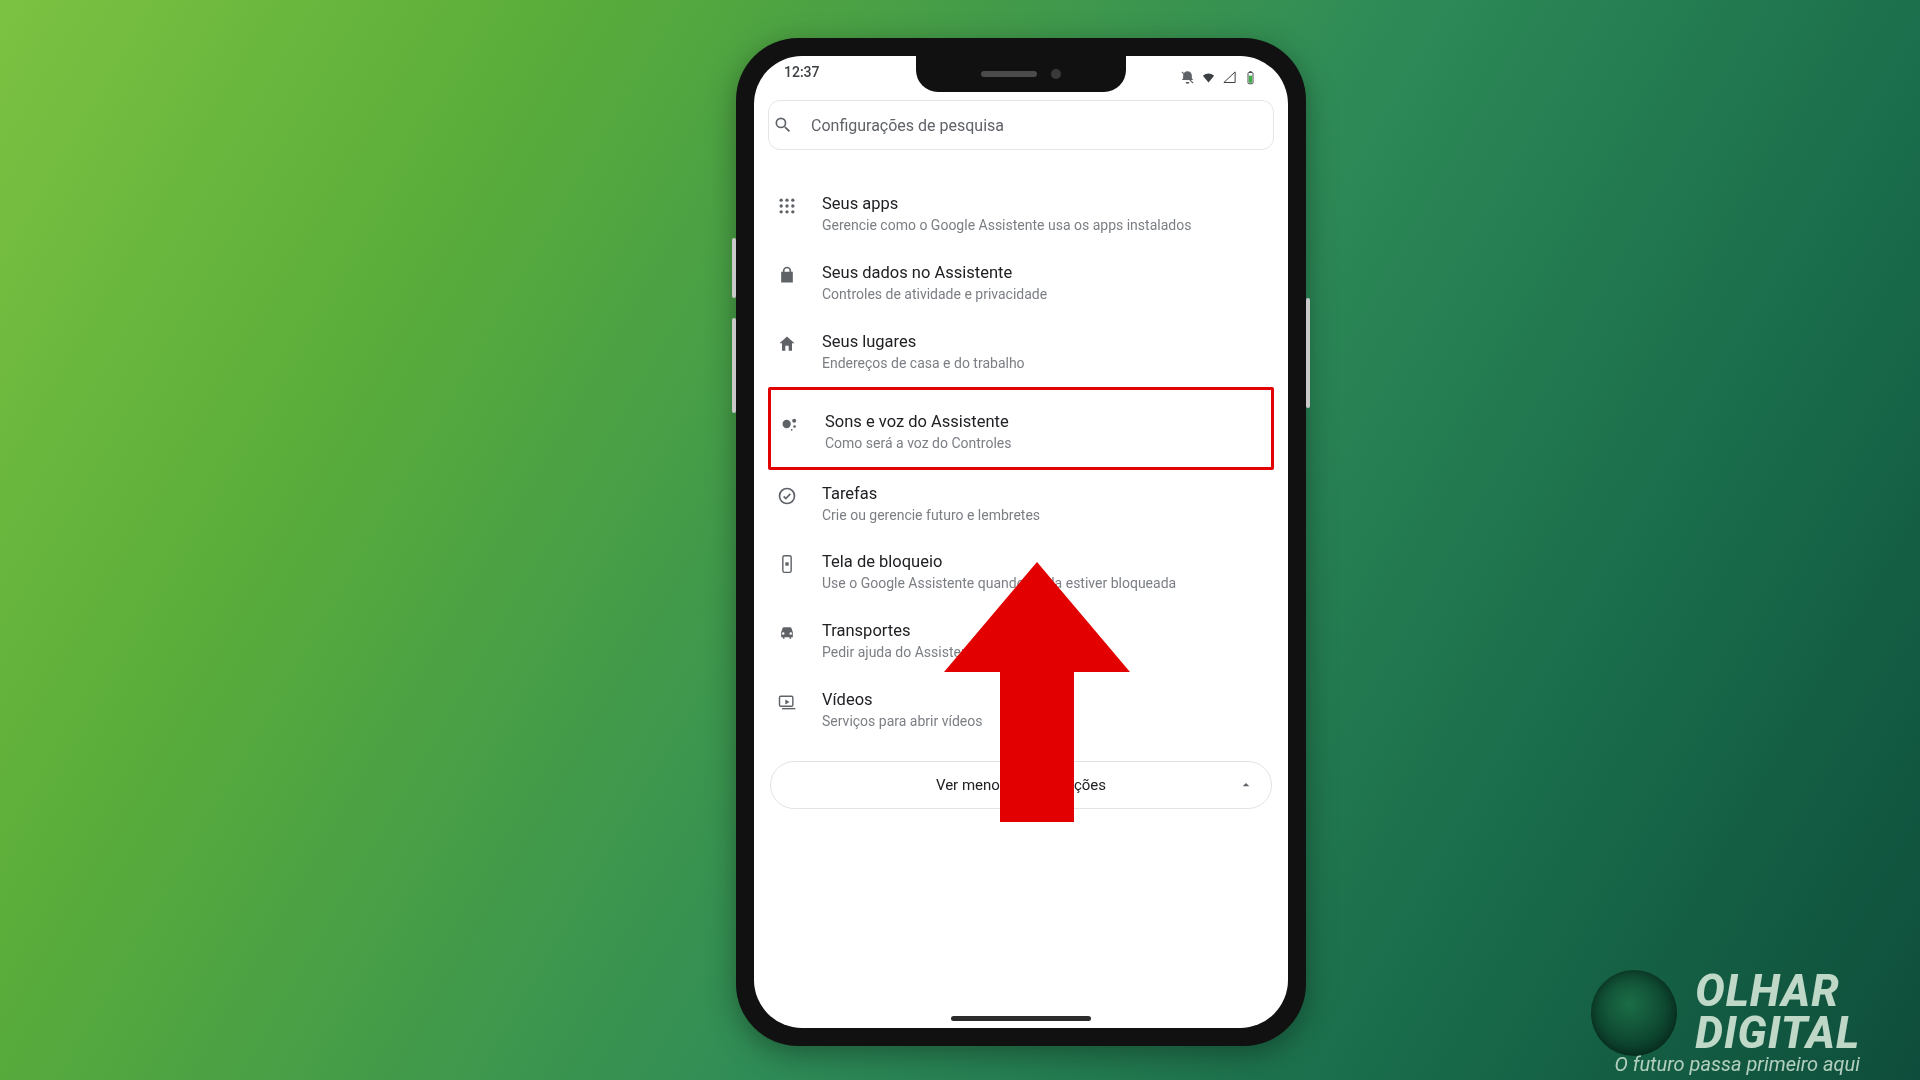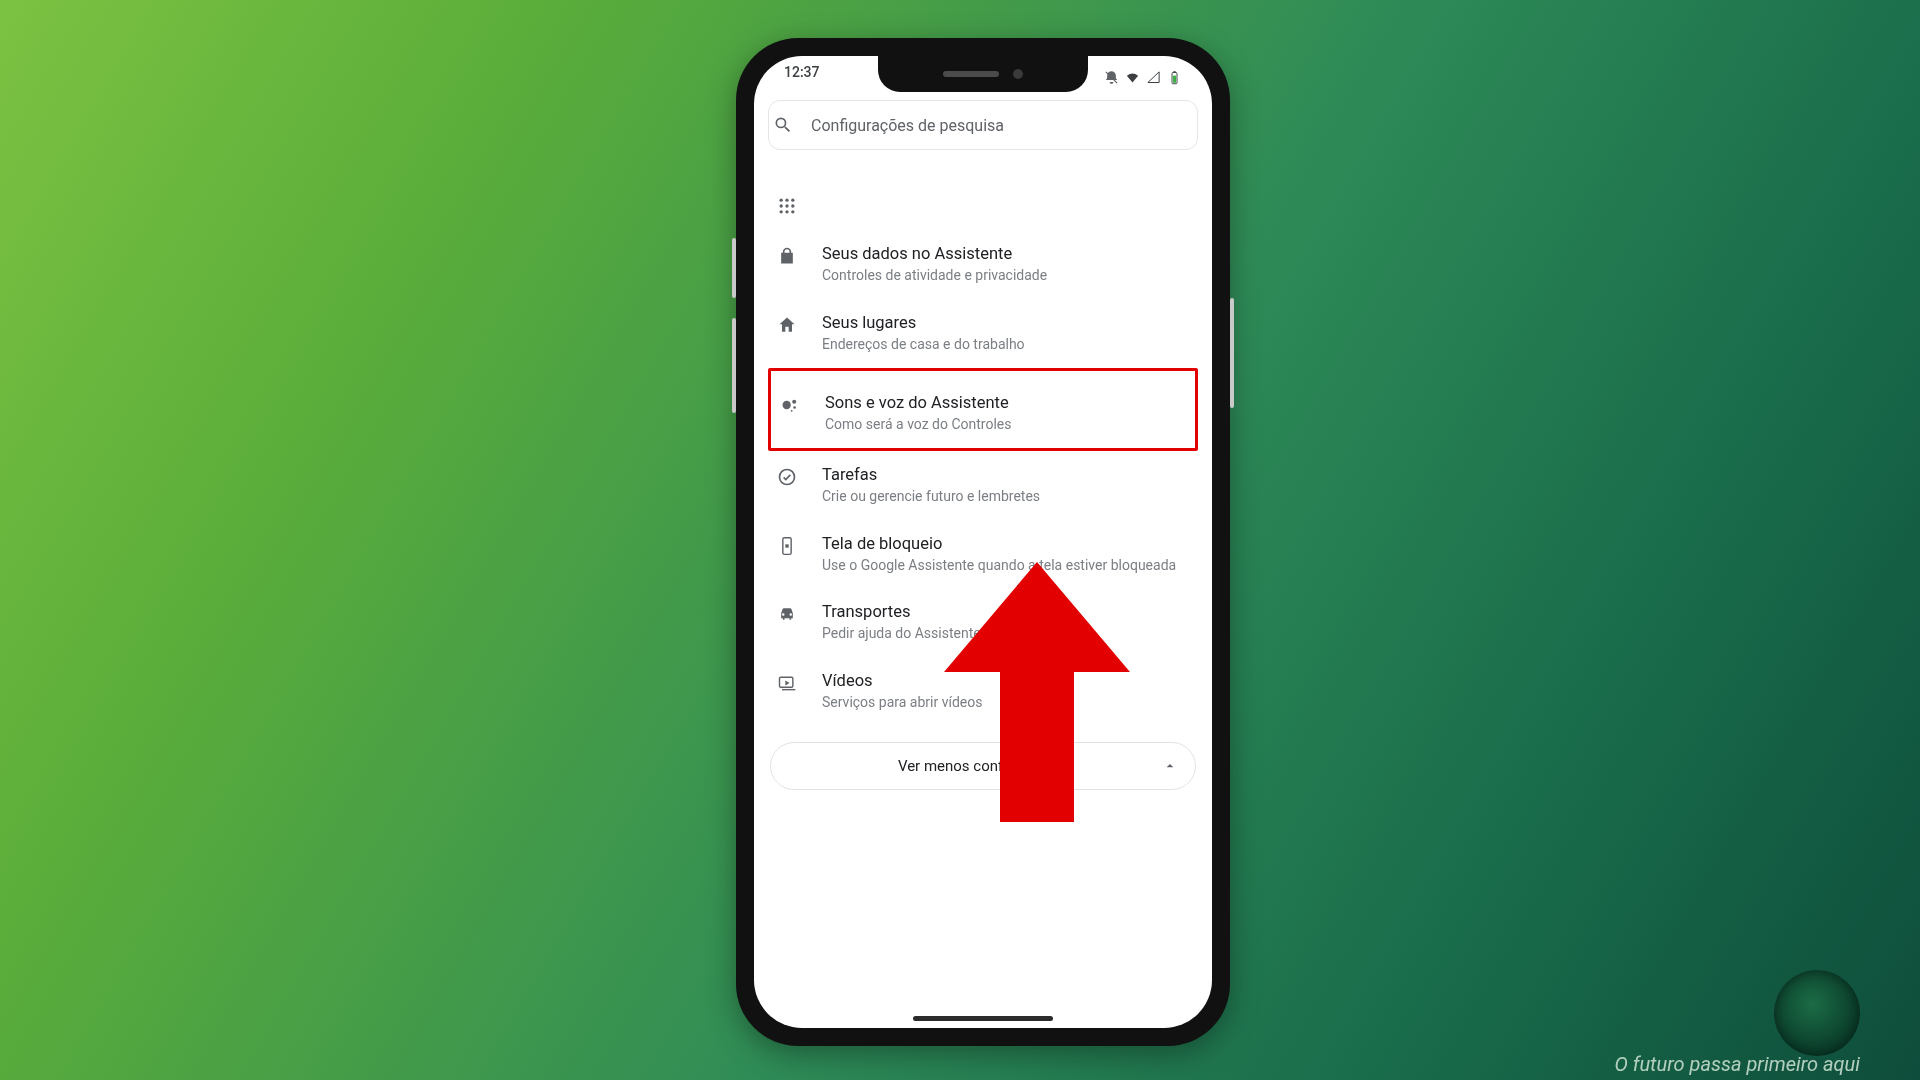--- a/index.html
+++ b/index.html
@@ -7,21 +7,21 @@
 
 .stage {
   width: 1920px; height: 1080px;
   background: linear-gradient(120deg, #7cc242 0%, #5aad3a 22%, #2e8b57 55%, #186a4a 80%, #0e4d3b 100%);
   position: relative;
 }
 
 .phone {
   position: absolute;
   left: 736px; top: 38px;
-  width: 494px; height: 1008px;
+  width: 570px; height: 1008px;
   background: #111;
   border-radius: 62px;
   padding: 18px;
   box-shadow: 0 8px 30px rgba(0,0,0,.35);
 }
 .side-btn { position: absolute; background: #c9c9c9; border-radius: 2px; }
 .side-left { left: -4px; top: 200px; width: 4px; height: 60px; }
 .side-left2 { left: -4px; top: 280px; width: 4px; height: 95px; }
 .side-right { right: -4px; top: 260px; width: 4px; height: 110px; }
 
@@ -171,20 +171,24 @@
                   <circle cx="12" cy="5" r="2"></circle>
                   <circle cx="19" cy="5" r="2"></circle>
                   <circle cx="5" cy="12" r="2"></circle>
                   <circle cx="12" cy="12" r="2"></circle>
                   <circle cx="19" cy="12" r="2"></circle>
                   <circle cx="5" cy="19" r="2"></circle>
                   <circle cx="12" cy="19" r="2"></circle>
                   <circle cx="19" cy="19" r="2"></circle>
                 </svg>
               </div>
+            <div class="textcell">
+              <div class="title">Seus apps</div>
+              <div class="subtitle">Gerencie como o Google Assistente usa os apps instalados</div>
+            </div>
           </div>
 
           <div class="row">
             <div class="iconcell">
                 <svg viewBox="0 0 24 24">
                   <path d="M17 8V7a5 5 0 0 0-10 0v1H5v13h14V8zm-8-1a3 3 0 0 1 6 0v1H9z"></path>
                 </svg>
               </div>
             <div class="textcell">
               <div class="title">Seus dados no Assistente</div>
@@ -286,16 +290,20 @@
   </div>
 
   <div class="red-arrow">
     <svg viewBox="0 0 186 280">
         <path fill="#e30000" d="M93 0 L186 110 L130 110 L130 260 L56 260 L56 110 L0 110 Z"></path>
       </svg>
   </div>
 
   <div class="brand">
     <div class="circle"></div>
+    <div class="txt">
+      <div class="line1">OLHAR</div>
+      <div class="line2">DIGITAL</div>
+    </div>
   </div>
   <div class="tagline">O futuro passa primeiro aqui</div>
 
 </div>
 
 </body></html>

